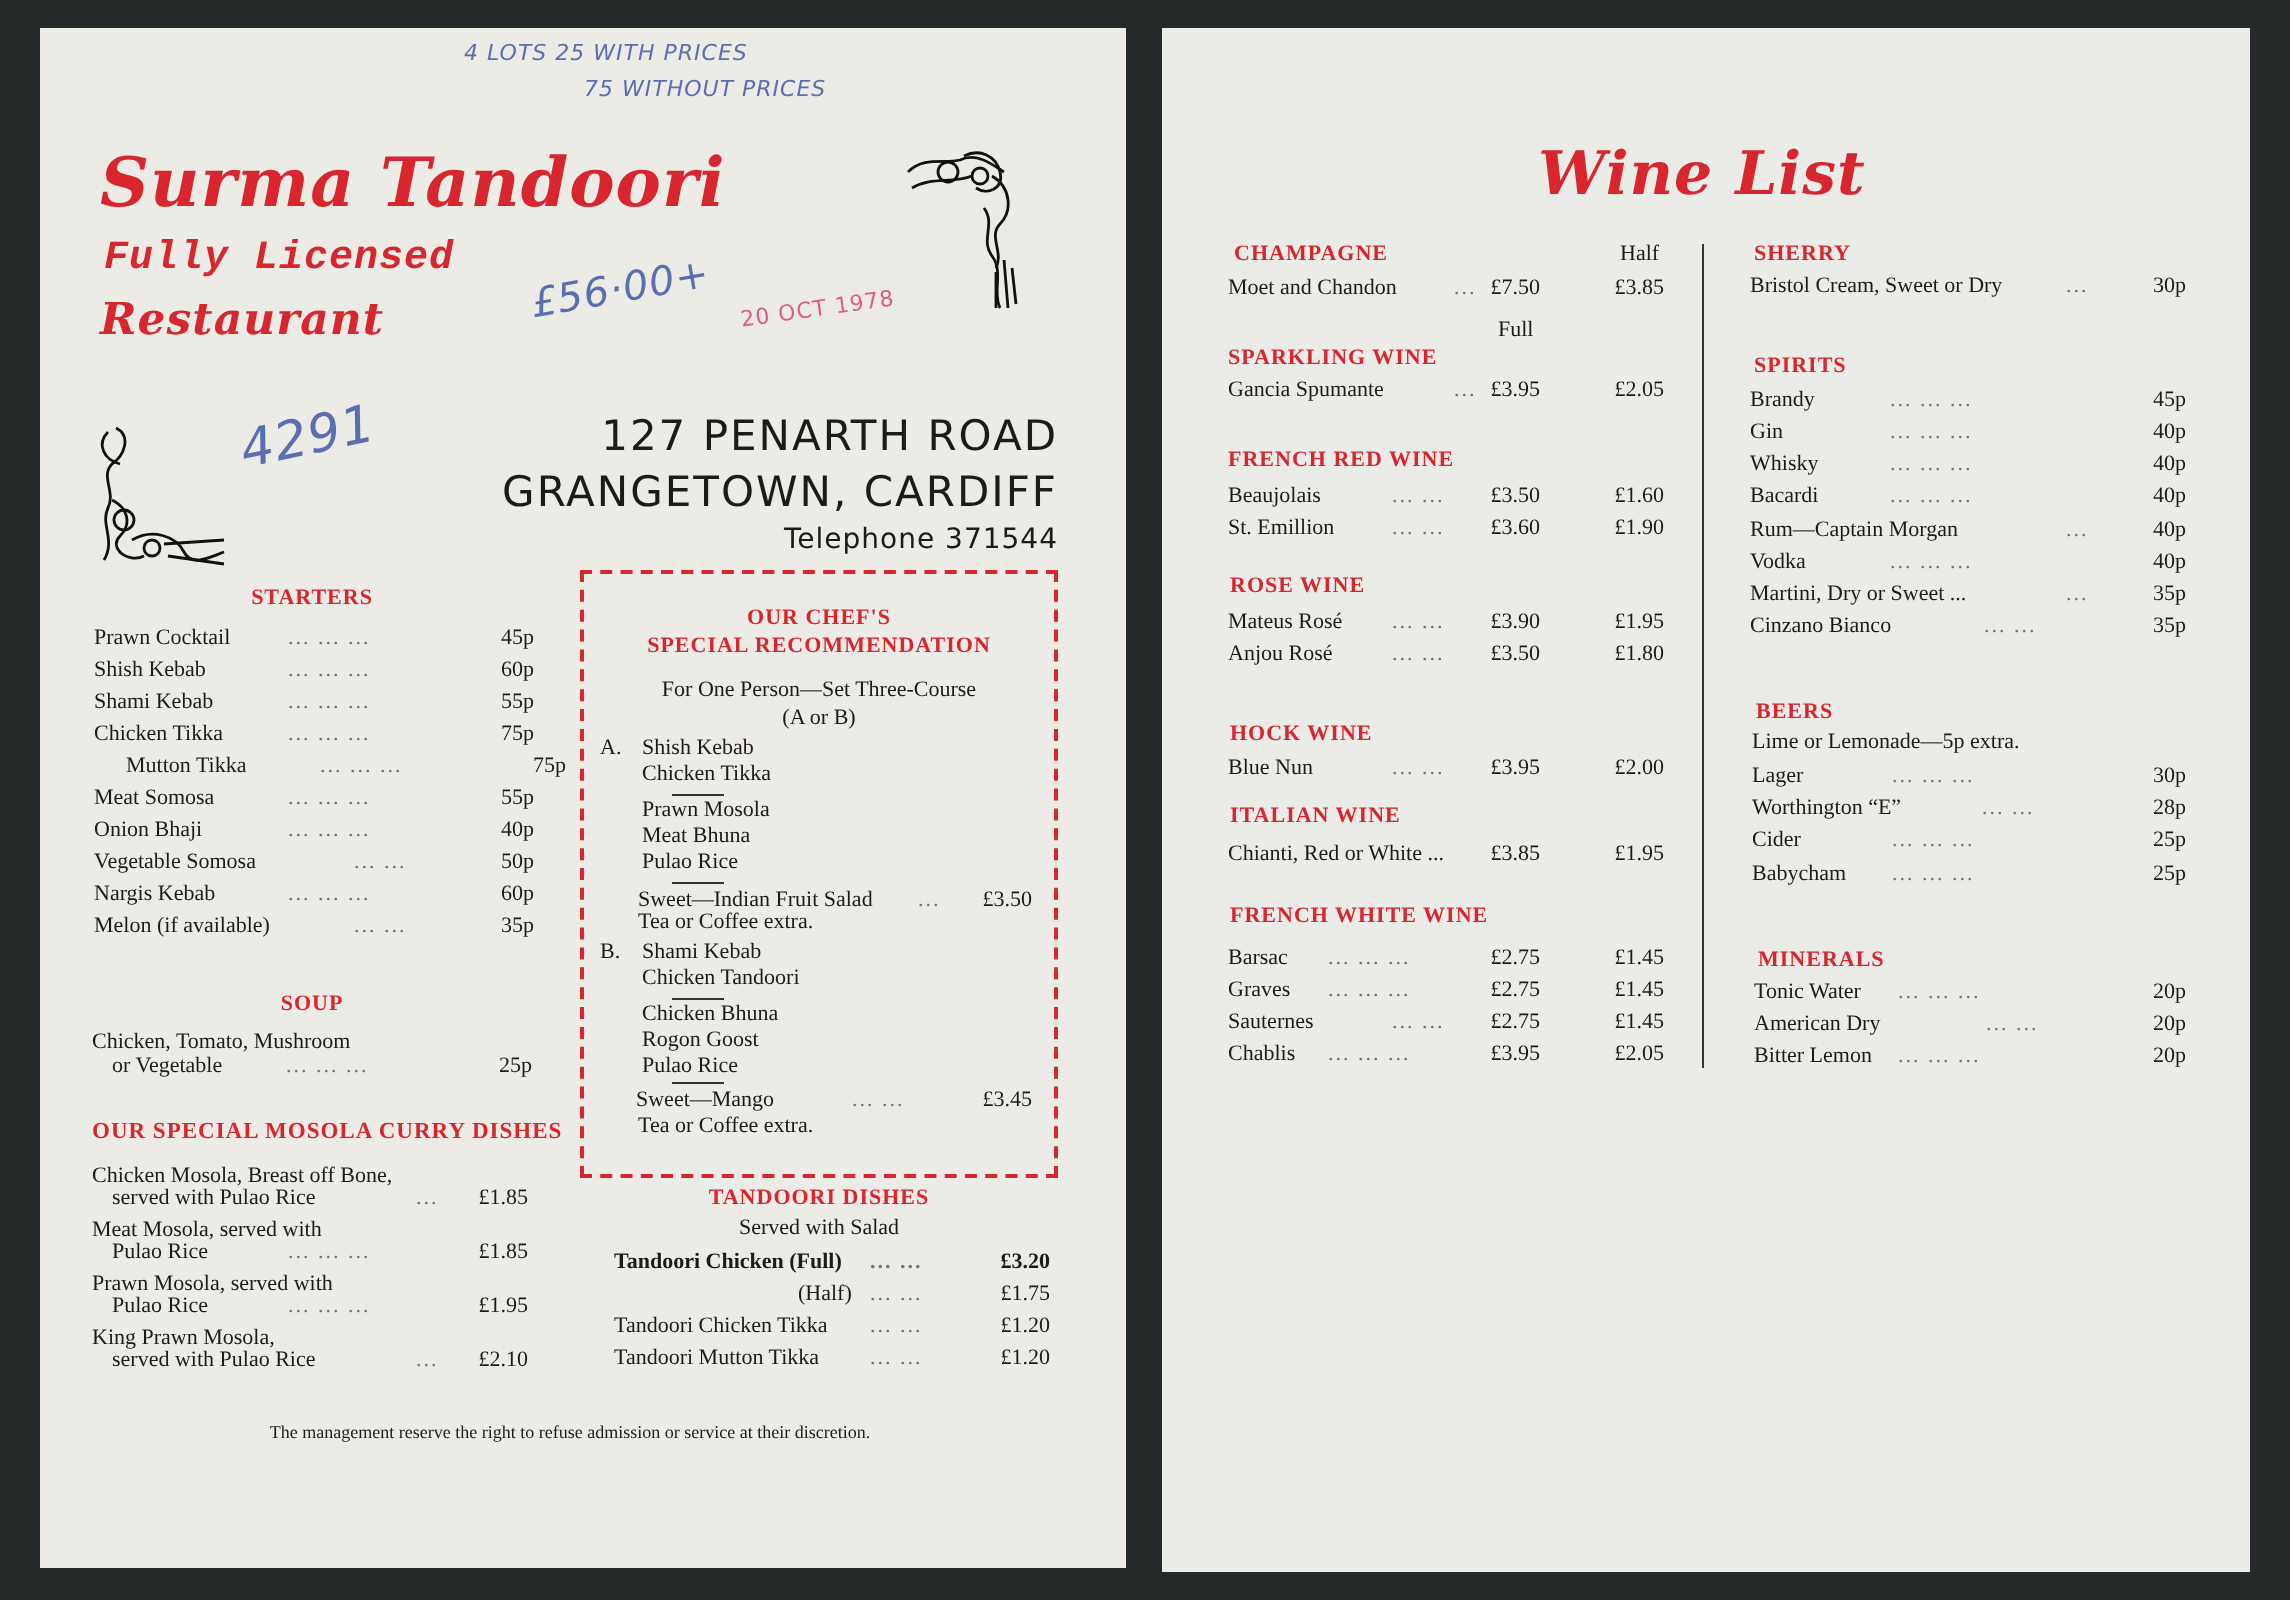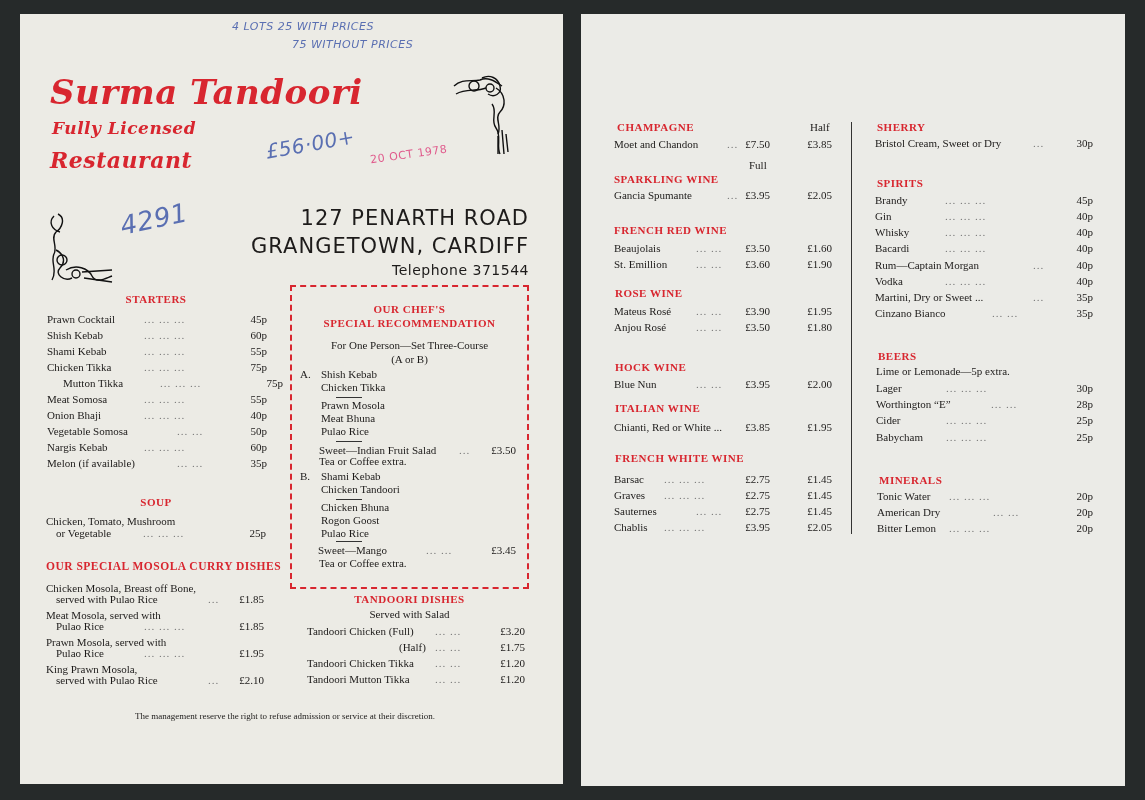--- a/index.html
+++ b/index.html
@@ -31,21 +31,21 @@
 </style>
 </head>
 <body>
 
 <div id="left" class="page">
 
   <div class="abs hand" style="left:212px;top:6px;">4 LOTS 25 WITH PRICES</div>
   <div class="abs hand" style="left:272px;top:24px;">75 WITHOUT PRICES</div>
 
   <div class="abs script" style="left:30px;top:58px;font-size:34px;">Surma Tandoori</div>
-  <div class="abs script" style="left:32px;top:104px;font-size:17px;">Fully Licensed</div>
+  <div class="abs script" style="left:32px;top:104px;font-size:20px;font-family:Liberation Mono, monospace;">Fully Licensed</div>
   <div class="abs script" style="left:30px;top:133px;font-size:22px;">Restaurant</div>
 
   <div class="abs hand" style="left:245px;top:118px;font-size:20px;transform:rotate(-10deg);">£56·00+</div>
   <div class="abs stamp" style="left:350px;top:134px;">20 OCT 1978</div>
 
   <svg class="deco" style="left:432px;top:60px;" width="60" height="82" viewBox="0 0 60 82">
     <g fill="none" stroke="#111" stroke-width="1.4">
       <path d="M2 12 C10 4,20 8,28 6 C36 2,44 8,50 12"></path>
       <path d="M4 20 C14 14,24 18,34 14"></path>
       <path d="M30 4 C38 0,46 4,48 12 C50 20,42 24,36 20"></path>
@@ -215,21 +215,21 @@
   <div class="row" style="left:298px;width:198px;top:528px;">
       <span class="n">Sweet—Mango</span>
       <span class="d" style="left:108px">...      ...</span>
       <span class="p">£3.45</span>
     </div>
   <div class="abs small" style="left:299px;top:543px;">Tea or Coffee extra.</div>
 
   <div class="abs sec center" style="left:270px;width:239px;top:579px;">TANDOORI DISHES</div>
   <div class="abs small center" style="left:270px;width:239px;top:594px;">Served with Salad</div>
   <div>
-    <div class="row" style="left:287px;width:218px;top:609px;">
+    <div class="row" style="left:287px;width:218px;top:609px;font-weight:bold;">
         <span class="n">Tandoori Chicken (Full)</span>
         <span class="d" style="left:128px">...      ...</span>
         <span class="p">£3.20</span>
       </div>
     <div class="row" style="left:287px;width:218px;top:625px;">
         <span class="n" style="left:92px">(Half)</span>
         <span class="d" style="left:128px">...      ...</span>
         <span class="p">£1.75</span>
       </div>
     <div class="row" style="left:287px;width:218px;top:641px;">
@@ -241,20 +241,21 @@
         <span class="n">Tandoori Mutton Tikka</span>
         <span class="d" style="left:128px">...      ...</span>
         <span class="p">£1.20</span>
       </div>
   </div>
 
   <div class="abs center" style="left:0;width:530px;top:697px;font-size:9px;">The management reserve the right to refuse admission or service at their discretion.</div>
 </div>
 
 <div id="right" class="page">
+  <div class="abs script center" style="left:120px;width:300px;top:56px;font-size:30px;">Wine List</div>
 
   <div class="abs small" style="left:168px;top:107px;margin-top:38px;">Full</div>
   <div class="abs small" style="left:229px;top:107px;">Half</div>
 
   <div class="vline" style="left:270px;top:108px;height:412px;"></div>
 
   <div>
     <div class="abs sec" style="left:36px;top:107px;">CHAMPAGNE</div>
     <div class="row" style="left:33px;width:218px;top:122px;">
         <span class="n">Moet and Chandon</span>

